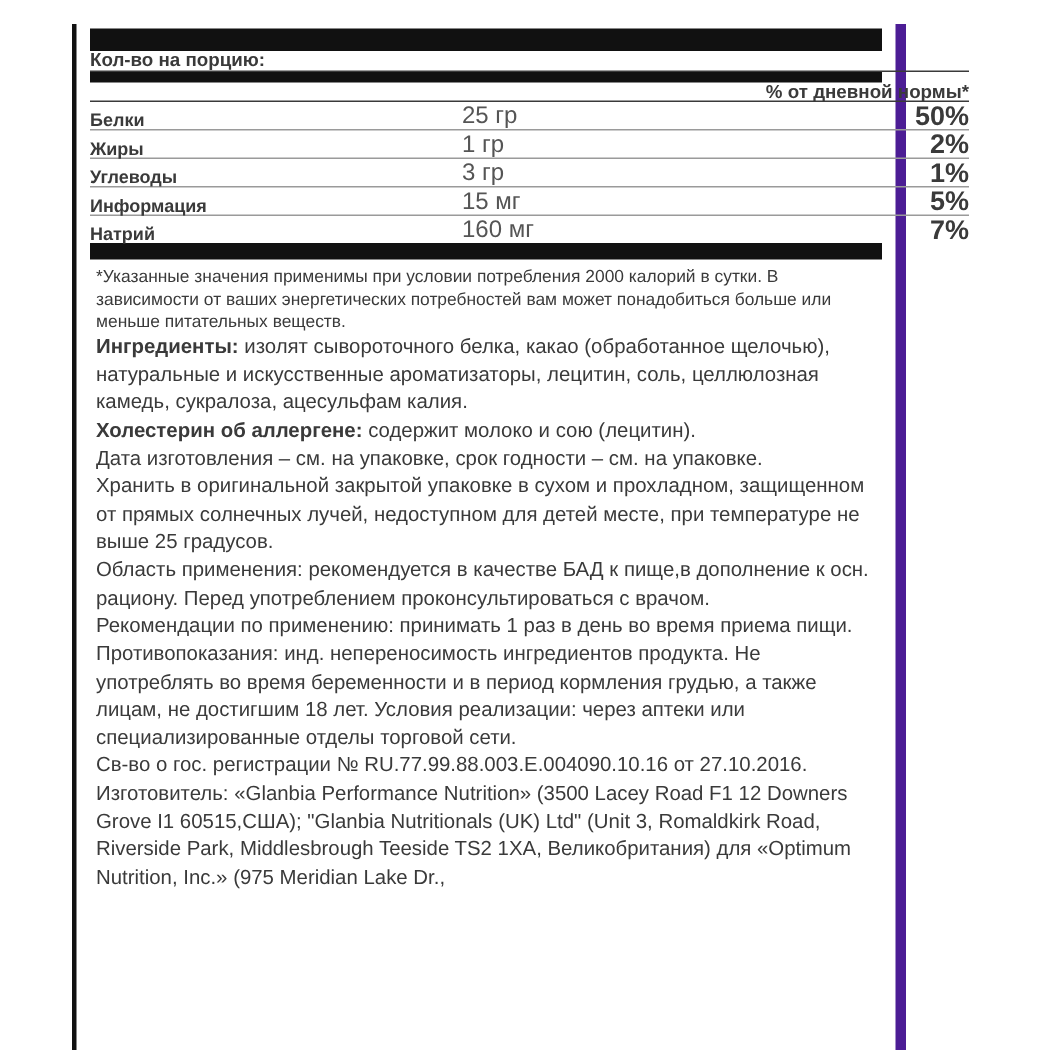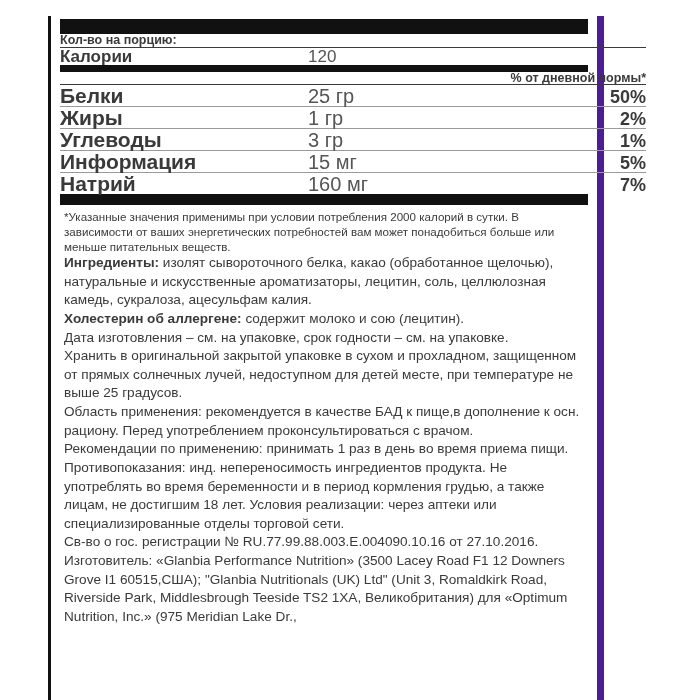--- a/index.html
+++ b/index.html
@@ -66,28 +66,28 @@
   }
   .rule-hair {
     border-bottom: 1px solid #9a9a9a;
   }
 
   .col-name  { width: 248px; }
   .col-value { width: 230px; }
   .col-pct   { width: 108px; }
 
   .cell-name {
-    font-size: 21px;
+    font-size: 12px;
     font-weight: bold;
     color: #3a3a3a;
     padding: 5px 0 4px 4px;
     margin-left: 41px;
   }
   .cell-value {
-    font-size: 20px;
+    font-size: 16px;
     font-weight: normal;
     color: #555555;
     padding: 5px 0 4px 0;
   }
   .cell-pct {
     font-size: 18px;
     font-weight: bold;
     color: #3a3a3a;
     text-align: right;
     padding: 5px 4px 4px 0;
@@ -146,24 +146,20 @@
     <table class="ntable">
       <colgroup>
         <col class="col-name">
           <col class="col-value">
           <col class="col-pct">
       </colgroup>
       <tbody>
         <tr class="rule-thin">
           <td class="serving-row" colspan="3">Кол-во на порцию:</td>
         </tr>
-        <tr>
-          <td class="cal-name">Калории</td>
-          <td class="cal-value" colspan="2">120</td>
-        </tr>
       </tbody>
     </table>
 
     <div class="bar-mid"></div>
 
     <table class="ntable">
       <colgroup>
         <col class="col-name">
           <col class="col-value">
           <col class="col-pct">

